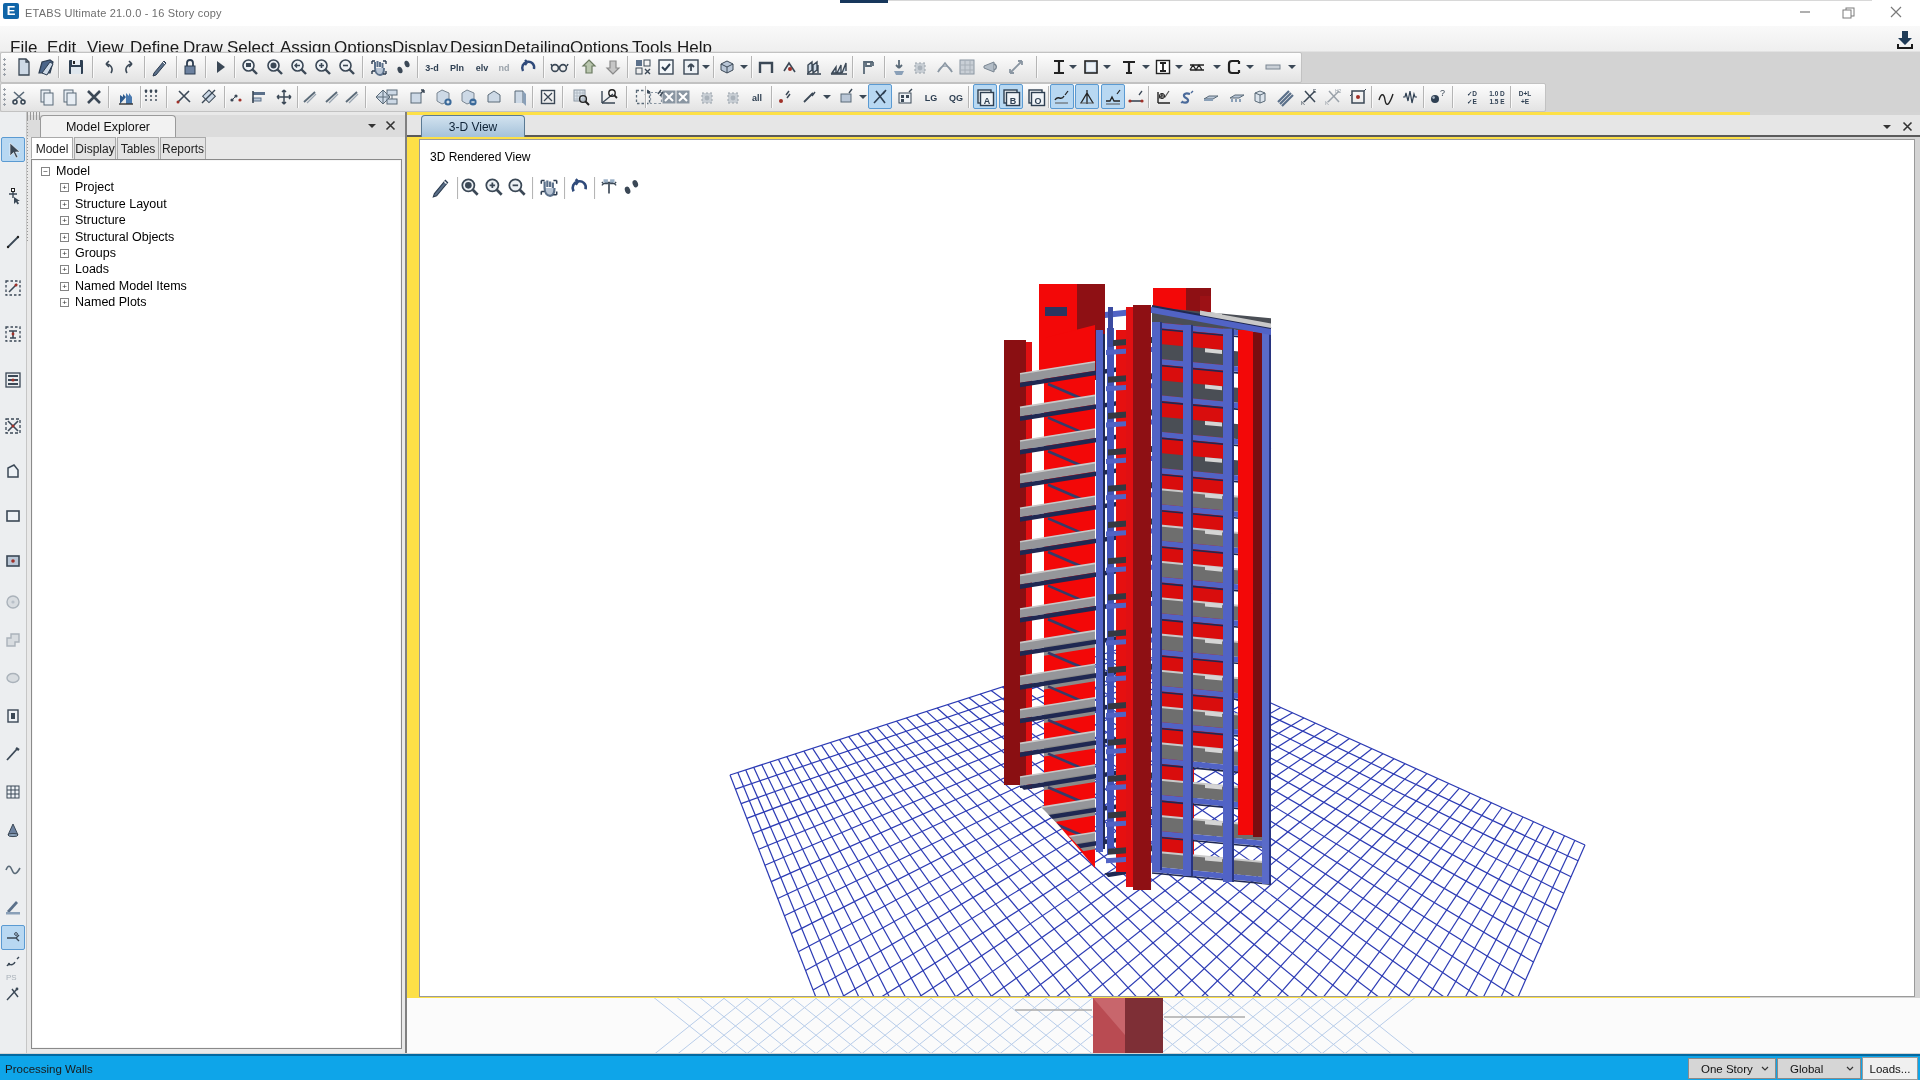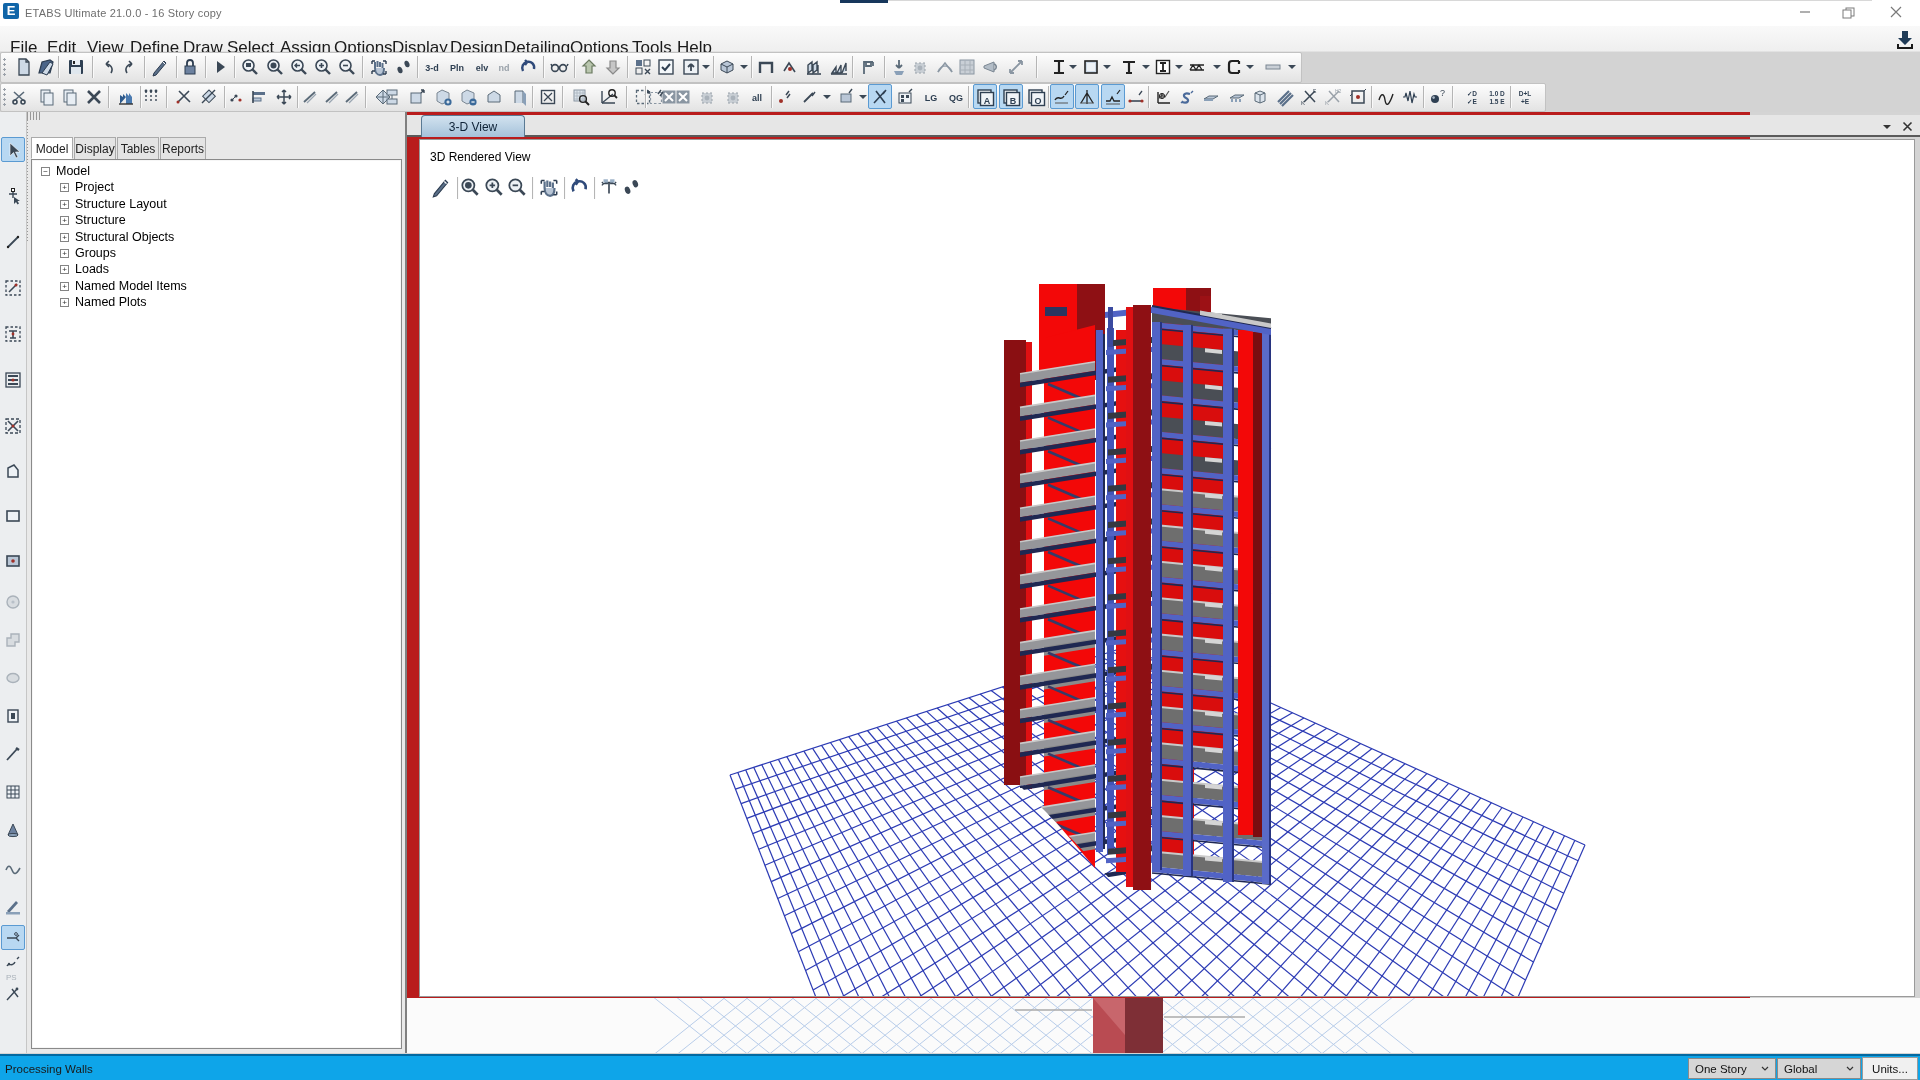--- a/index.html
+++ b/index.html
@@ -20,30 +20,30 @@
 .hl{position:absolute;width:24px;height:25px;background:#b8d8f2;border:1px solid #5a9ad2;border-radius:2px}
 .grip{position:absolute;left:3px;width:3px;background-image:radial-gradient(circle,#9aa0a8 1px,transparent 1.2px);background-size:3px 5px}
 #leftbar{position:absolute;left:0;top:112px;width:27px;height:941px;background:#eceef0;border-right:1px solid #c6c6c6}
 #mepanel{position:absolute;left:27px;top:112px;width:378px;height:941px;background:#e9e9e9}
 #mehead{position:absolute;left:0;top:3px;width:378px;height:22px;background:#dcdcdc}
 #metab{position:absolute;left:13px;top:0px;width:136px;height:22px;background:#f2f2f2;border:1px solid #9a9a9a;border-bottom:none;border-radius:4px 4px 0 0;text-align:center;font-size:12.5px;padding-top:4px;color:#111}
 .metabs{position:absolute;top:25px;height:22px;background:#e4e4e4;border:1px solid #aaa;border-bottom:none;font-size:12px;text-align:center;padding-top:4px;color:#222}
 #treebox{position:absolute;left:4px;top:47px;width:371px;height:890px;background:#fff;border:1px solid #8a8a8a;box-shadow:0 0 0 1px #f6f6f6 inset}
 .tb{position:absolute;width:9px;height:9px;border:1px solid #848484;background:#fff;font-size:8px;line-height:7px;text-align:center;color:#333}
 .tt{position:absolute;font-size:12.5px;color:#000;white-space:nowrap}
-#viewarea{position:absolute;left:405px;top:112px;width:1345px;height:941px;background:#b91c1c;border-left:2px solid #808080}
+#viewarea{position:absolute;left:405px;top:112px;width:1345px;height:941px;background:#fde047;border-left:2px solid #808080}
 #vtabstrip{position:absolute;left:0;top:3px;width:1515px;height:22px;background:#e6e6e6;border-bottom:2px solid #5a5a5a}
 #vtab{position:absolute;left:14px;top:0;width:104px;height:22px;background:linear-gradient(#d2e2ef,#a5c2da);border:1px solid #5a7a94;border-bottom:none;border-radius:4px 4px 0 0;text-align:center;font-size:12px;padding-top:4px;color:#0e2236}
 #vclient{position:absolute;left:12px;top:27px;width:1496px;height:858px;background:#fff;border:1px solid #9a9a9a}
 #vhead{position:absolute;left:10px;top:10px;font-size:12px;color:#000}
 #vtools{position:absolute;left:0;top:0}
 #ghostbg{position:absolute;left:0;top:886px;width:1513px;height:55px;background:#fbfbfb}
 #statusbar{position:absolute;left:0;top:1054px;width:1920px;height:26px;background:#0ea5e9;border-top:2px solid #0369a1}
 #statusbar .lbl{position:absolute;left:5px;top:7px;font-size:11.5px;color:#1a1a1a}
-.combo{position:absolute;top:2px;height:21px;background:#d6d6d6;border:1px solid #8a8a8a;font-size:11.5px;color:#111;padding:4px 0 0 6px}
+.combo{position:absolute;top:2px;height:21px;background:#d6d6d6;border:1px solid #8a8a8a;font-size:11.5px;color:#111;padding:4px 0 0 12px}
 .combo .ar{position:absolute;right:6px;top:6px;width:8px;height:8px}
 #unitsbtn{position:absolute;left:1862px;top:1px;width:56px;height:23px;background:#f0f0f0;border:1px solid #9a9a9a;font-size:11.5px;text-align:center;padding-top:5px;color:#111}
 svg.scene{position:absolute;left:0;top:0;pointer-events:none}
 </style></head><body>
 <div id="title">
  <div id="logo">E</div>
     <div id="ttext">ETABS Ultimate 21.0.0 - 16 Story copy</div>
  <div id="navbar0"></div>
     <div id="topline"></div>
  <svg id="winbtn" viewBox="0 0 120 16">
@@ -682,20 +682,29 @@
     <svg class="ic" style="left:3px;top:840px" viewBox="0 0 20 20">
       <path d="M4 14c2-4 5 2 8-4m2-3 2-2" stroke="#3b4856" stroke-width="1.4" fill="none"></path>
       <circle cx="6" cy="12" r="1.2" fill="#3b4856"></circle>
     </svg>
     <svg class="ic" style="left:3px;top:872px" viewBox="0 0 20 20">
       <path d="M4 16 14 5m-5 0 6 8" stroke="#3b4856" stroke-width="1.4"></path>
       <circle cx="14" cy="5" r="1.4" fill="#3b4856"></circle>
     </svg>
   </div>
 <div id="mepanel">
+ <div id="mehead">
+      <div id="metab">Model Explorer</div>
+  <svg style="position:absolute;left:340px;top:7px;width:10px;height:8px" viewBox="0 0 10 8">
+        <path d="M1 2l4 4 4-4z" fill="#333"></path>
+      </svg>
+  <svg style="position:absolute;left:358px;top:5px;width:11px;height:11px" viewBox="0 0 11 11">
+        <path d="M1.5 1.5l8 8m0-8-8 8" stroke="#333" stroke-width="1.6"></path>
+      </svg>
+ </div>
  <div class="metabs" style="left:4px;width:42px;background:#fff;border-bottom:1px solid #fff;z-index:2">Model</div>
  <div class="metabs" style="left:47px;width:42px">Display</div>
  <div class="metabs" style="left:90px;width:42px">Tables</div>
  <div class="metabs" style="left:133px;width:46px">Reports</div>
  <div id="treebox"></div>
  <div style="position:absolute;left:0;top:0;width:378px;height:941px">
       <div class="tb" style="left:14px;top:55.0px">−</div>
       <div class="tt" style="left:29px;top:52.0px">Model</div>
       <div class="tb" style="left:33px;top:71.4px">+</div>
       <div class="tt" style="left:48px;top:68.4px">Project</div>
@@ -1165,13 +1174,13 @@
     </svg>
   </div>
 <div id="statusbar">
  <span class="lbl">Processing Walls</span>
  <div class="combo" style="left:1688px;width:88px">One Story<svg class="ar" viewBox="0 0 8 8">
         <path d="M1 2l3 3 3-3" stroke="#333" stroke-width="1.2" fill="none"></path>
       </svg></div>
  <div class="combo" style="left:1777px;width:84px">Global<svg class="ar" viewBox="0 0 8 8">
         <path d="M1 2l3 3 3-3" stroke="#333" stroke-width="1.2" fill="none"></path>
       </svg></div>
- <div id="unitsbtn">Units...</div>
+ <div id="unitsbtn">Loads...</div>
 </div>
 </body></html>

